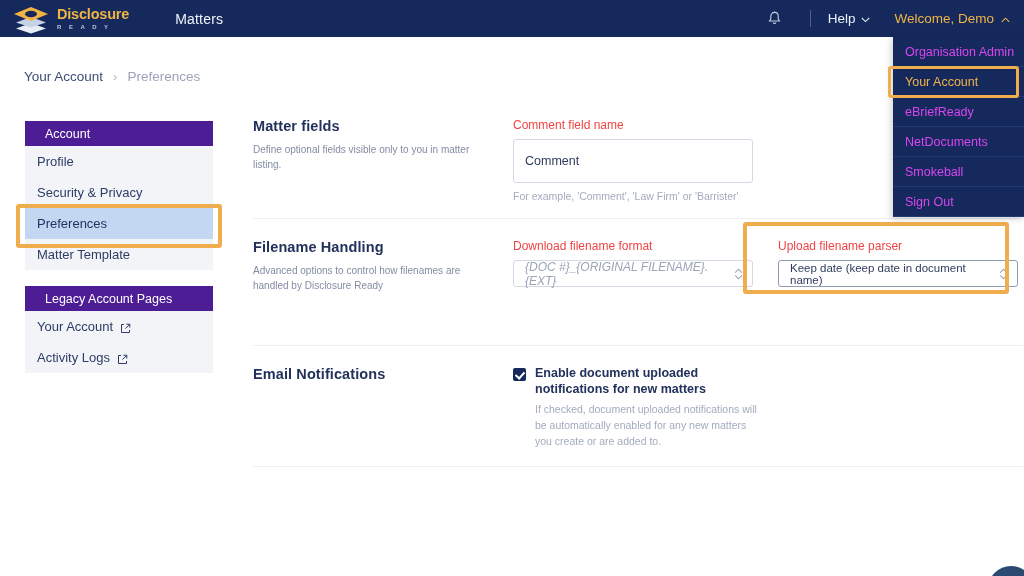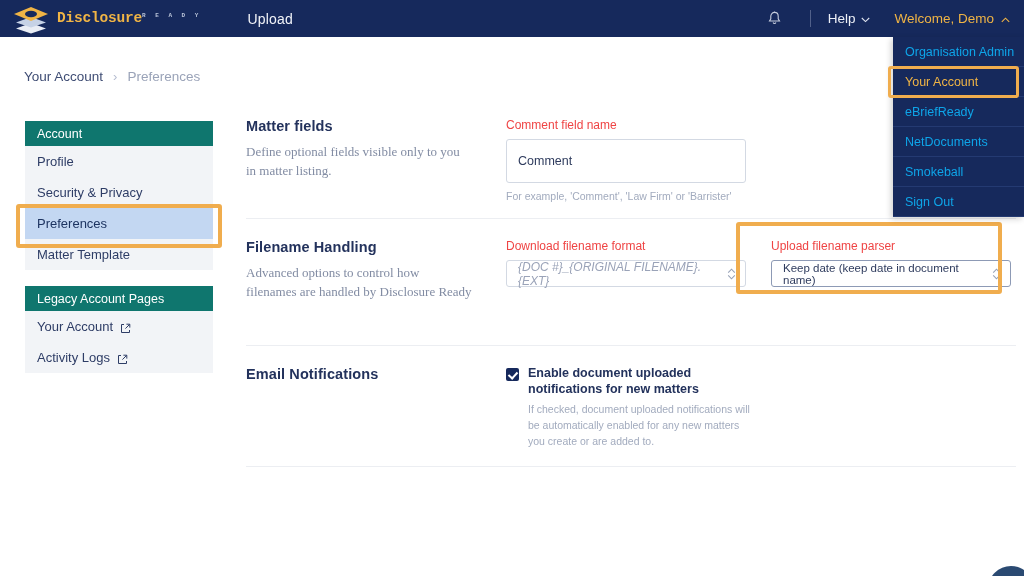--- a/index.html
+++ b/index.html
@@ -12,42 +12,42 @@
   #app { position: relative; width: 1024px; height: 576px; background:#fff; }
 
   
   .topnav {
     position: absolute; left:0; top:0; width:1024px; height:37px;
     background:#16295c;
     display:flex; align-items:center;
   }
   .logo-wrap { display:flex; align-items:center; margin-left:12px; }
   .logo-mark { width:38px; height:30px; position:relative; margin-right:7px; }
-  .logo-text { display:flex; flex-direction:row; justify-content:center; line-height:1;font-family:Liberation Mono, monospace; }
+  .logo-text { display:flex; flex-direction:column; justify-content:center; line-height:1; }
   .logo-title { color:#f0b445; font-size:14.5px; font-weight:bold; letter-spacing:-0.2px; }
   .logo-sub { color:#b9c3d8; font-size:6px; letter-spacing:3px; margin-top:2px; font-weight:bold; }
   .nav-item-matters {
     color:#f1f3f8; font-size:14px; margin-left:46px; letter-spacing:0.2px;
   }
   .nav-right { margin-left:auto; display:flex; align-items:center; height:100%; }
   .bell { width:26px; height:26px; display:flex; align-items:center; justify-content:center; }
   .nav-divider { width:1px; height:17px; background:#51608a; margin:0 17px 0 22px; }
   .nav-help { color:#eceff6; font-size:13.5px; display:flex; align-items:center; gap:6px; }
   .nav-user { color:#f0b445; font-size:13.5px; display:flex; align-items:center; gap:7px; margin-left:24px; margin-right:14px; }
   .chev { display:inline-block; }
 
   
   .user-menu {
     position:absolute; left:893px; top:37px; width:131px;
     background:#16295c; z-index:30;
     box-shadow:-2px 2px 6px rgba(0,0,0,.18);
   }
   .user-menu-item {
     height:30px; display:flex; align-items:center;
-    padding-left:12px; color:#0ea5e9; font-size:12.5px;
+    padding-left:12px; color:#d946ef; font-size:12.5px;
     border-bottom:1px solid #243a72; white-space:nowrap;
   }
   .user-menu-item:last-child { border-bottom:none; }
   .user-menu-item.active { color:#f0b445; }
   .menu-highlight {
     position:absolute; left:-5px; top:29px; width:131px; height:32px;
     border:3px solid #f0ad4e; border-radius:3px; z-index:31; pointer-events:none;
   }
 
   
@@ -56,40 +56,40 @@
     display:flex; align-items:center; gap:10px; font-size:13.5px;
   }
   .crumb-link { color:#3f4d74; }
   .crumb-sep { color:#b4bcd0; font-size:13px; }
   .crumb-cur { color:#9aa3b8; }
 
   
   .sidebar { position:absolute; left:25px; top:121px; width:188px; }
   .side-group { background:#f2f4f7; margin-bottom:16px; }
   .side-header {
-    background:#0f766e; color:#ffffff; font-size:12.5px;
-    height:25px; display:flex; align-items:center; padding-left:12px;
+    background:#4c1d95; color:#ffffff; font-size:12.5px;
+    height:25px; display:flex; align-items:center; padding-left:20px;
   }
   .side-item {
     height:31px; display:flex; align-items:center;
     padding-left:12px; color:#2e3d66; font-size:13px; gap:7px;
   }
   .side-item.selected { background:#c3d7f2; color:#1d3461; }
   .side-highlight {
     position:absolute; left:-9px; top:83px; width:206px; height:44px;
     border:4px solid #f0ad4e; border-radius:3px; pointer-events:none;
   }
   .ext-icon { width:11px; height:11px; display:inline-block; position:relative; top:1px; }
 
   
-  .content { position:absolute; left:246px; top:118px; width:770px; }
+  .content { position:absolute; left:253px; top:118px; width:770px; }
   .section { display:flex; position:relative; padding-top:0; }
   .sec-left { width:250px; flex:0 0 250px; padding-right:24px; }
   .sec-title { font-size:14.5px; color:#23325c; font-weight:600; margin-bottom:9px; letter-spacing:0.1px; }
-  .sec-desc { font-size:13px; color:#828ca3; line-height:1.45;font-family:Liberation Serif, serif; }
+  .sec-desc { font-size:10px; color:#828ca3; line-height:1.45; }
   .sec-mid { width:243px; flex:0 0 243px; }
   .sec-right { width:256px; flex:0 0 256px; padding-left:18px; position:relative; }
 
   .field-label { font-size:12px; color:#ef4444; margin-bottom:7px; }
   .text-input {
     width:240px; height:44px; border:1px solid #d3d9e3; border-radius:3px;
     background:#fff; display:flex; align-items:center; padding:0 11px;
     font-size:12.5px; color:#2f3c5e;
   }
   .field-help { font-size:10.5px; color:#a2abbe; margin-top:7px; }
@@ -145,21 +145,21 @@
           <polygon points="19,3 36,10 19,17 2,10" fill="#f0b445"></polygon>
           <ellipse cx="19" cy="10" rx="6" ry="3.2" fill="#16295c"></ellipse>
         </svg>
       </div>
       <div class="logo-text">
         <span class="logo-title">Disclosure</span>
         <span class="logo-sub">R E A D Y</span>
       </div>
     </div>
 
-    <div class="nav-item-matters">Upload</div>
+    <div class="nav-item-matters">Matters</div>
 
     <div class="nav-right">
       <div class="bell">
         <svg width="15" height="16" viewBox="0 0 15 16">
           <path d="M7.5 1.4c-2.1 0-3.7 1.7-3.7 3.8v2.6L2.5 10h10L11.2 7.8V5.2c0-2.1-1.6-3.8-3.7-3.8z" fill="none" stroke="#c6cddd" stroke-width="1.1"></path>
           <path d="M6.1 11.5a1.5 1.5 0 0 0 2.8 0" fill="none" stroke="#c6cddd" stroke-width="1.1"></path>
           <line x1="7.5" y1="0.6" x2="7.5" y2="1.6" stroke="#c6cddd" stroke-width="1.1"></line>
         </svg>
       </div>
       <div class="nav-divider"></div>

